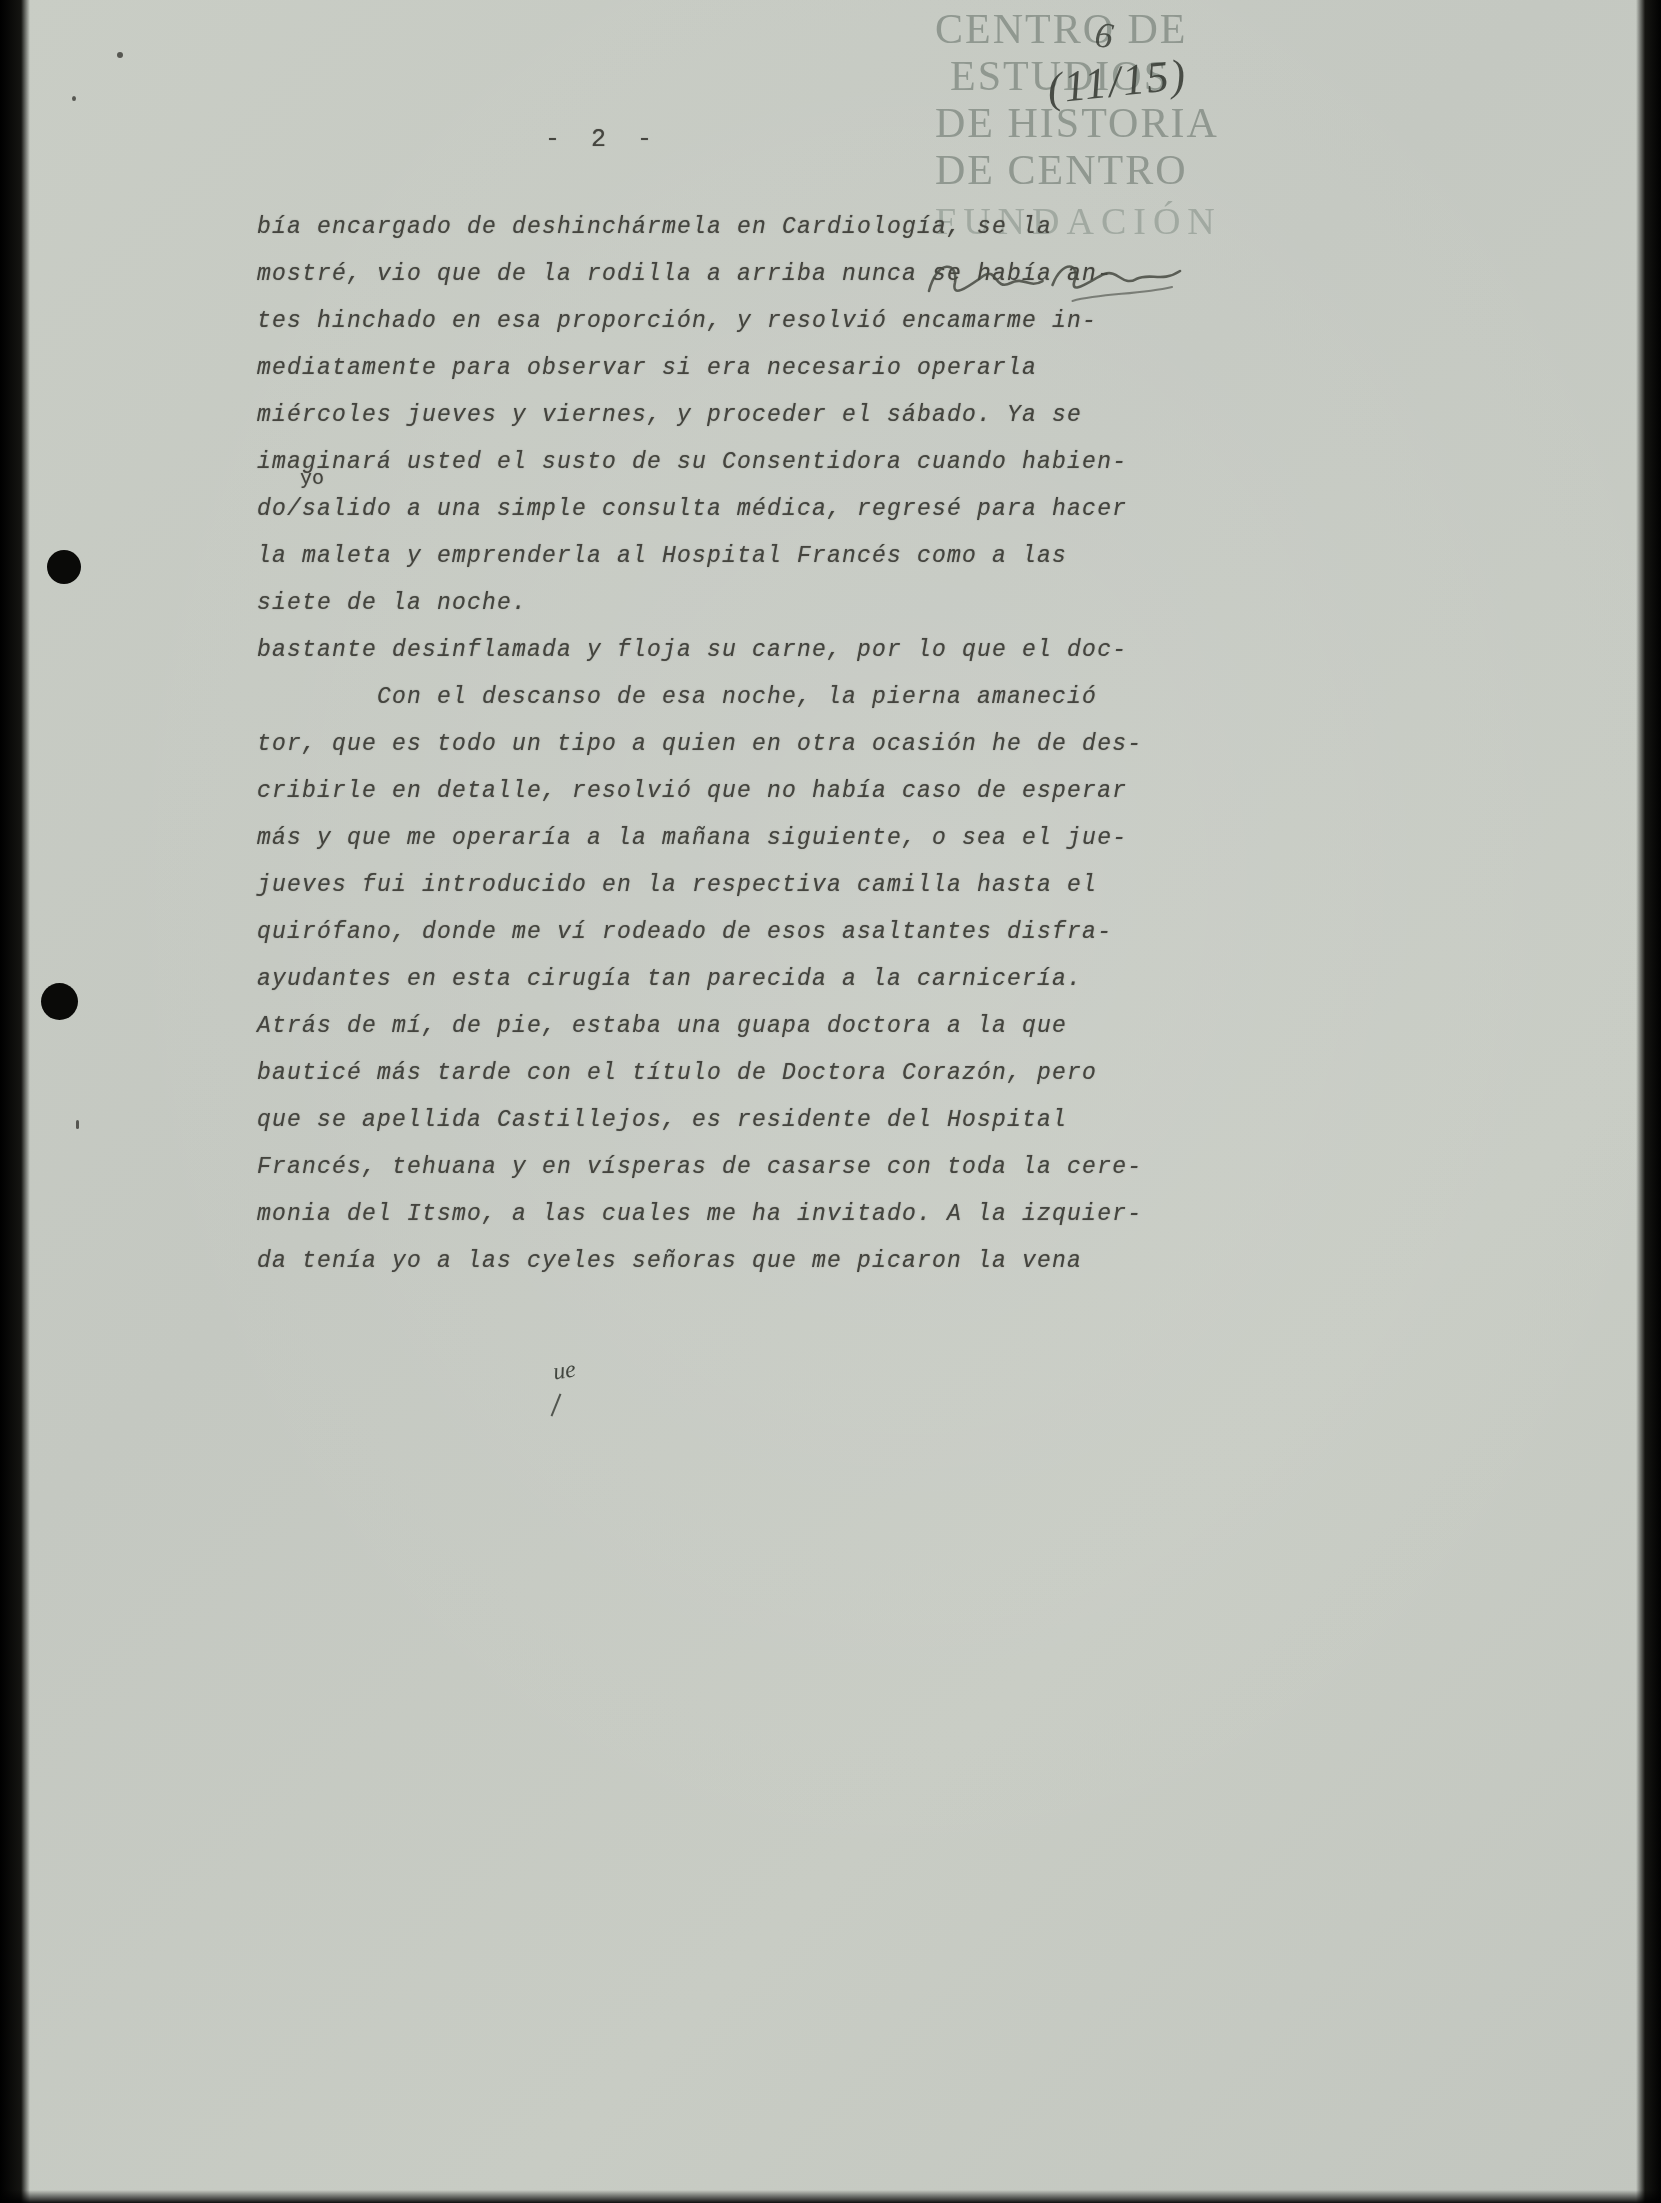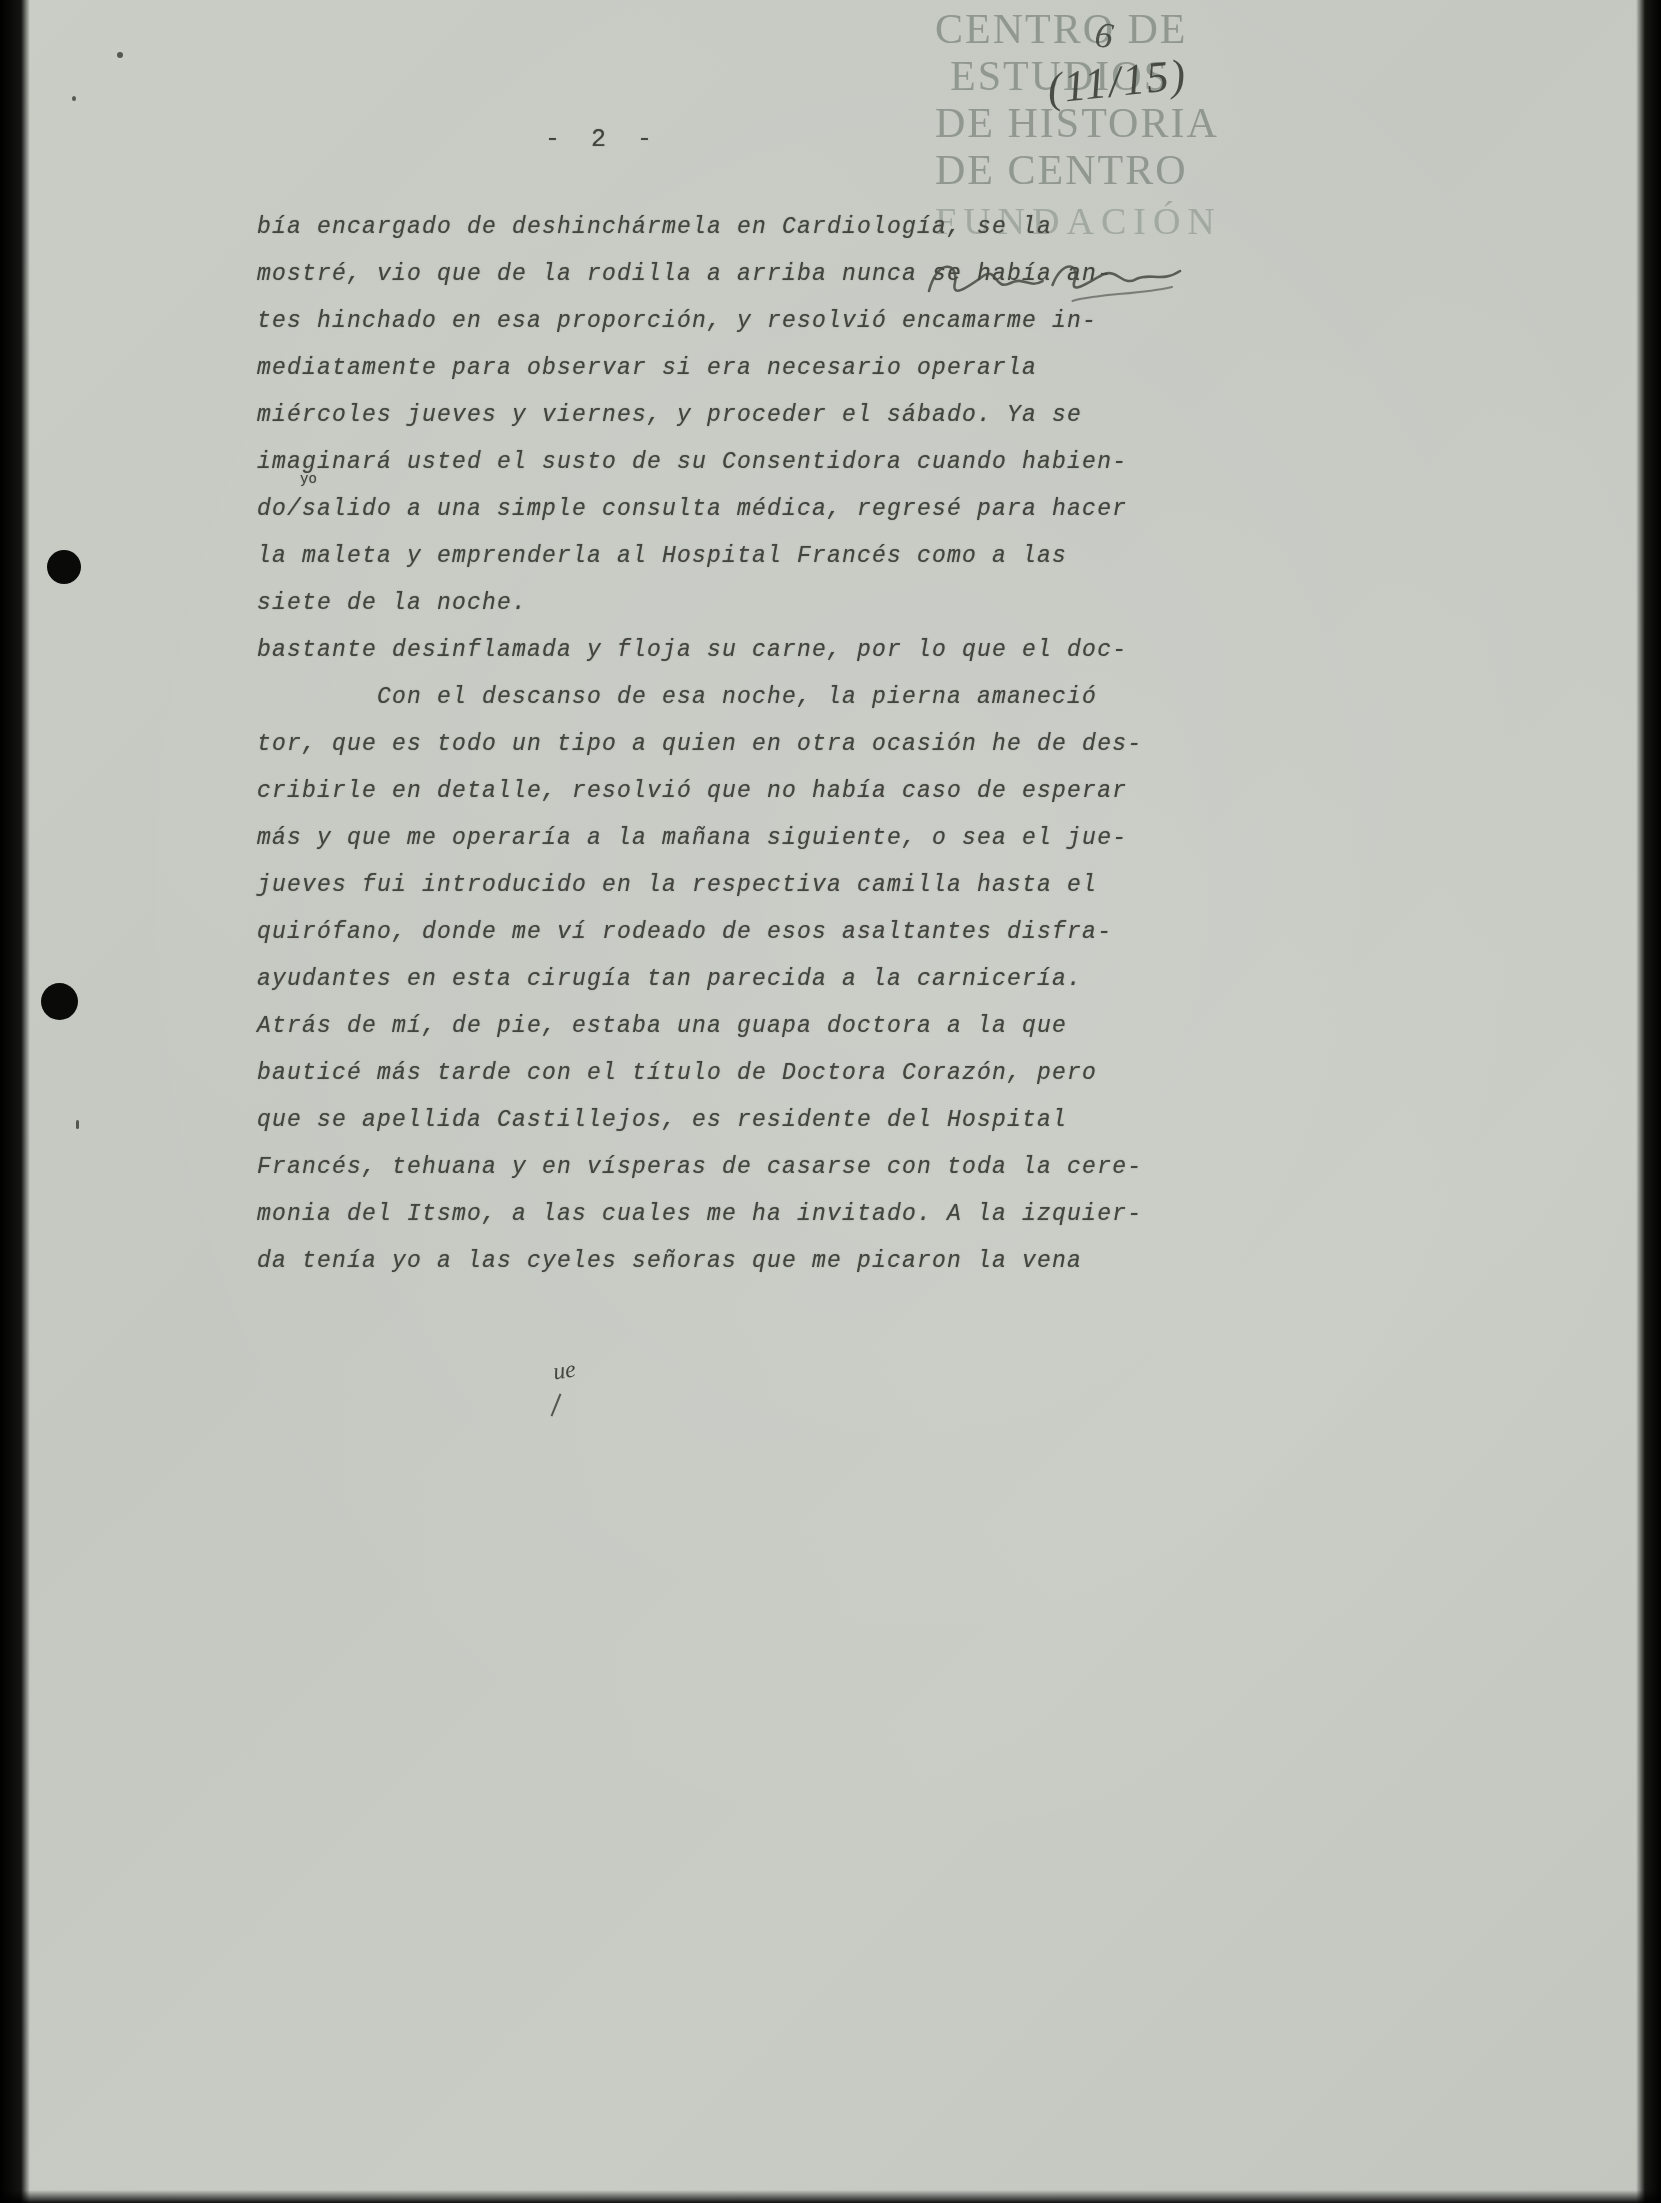--- a/index.html
+++ b/index.html
@@ -61,21 +61,21 @@
     color:rgba(58,62,55,0.9);letter-spacing:2px;
   }
   .hand-digit{
     left:1095px;top:14px;font-family:"Liberation Serif","DejaVu Serif",serif;
     font-style:italic;font-size:36px;transform:rotate(8deg);
     color:rgba(58,62,55,0.85);
   }
   .hand-yo{
     left:300px;top:468px;
     font-family:"Liberation Mono","DejaVu Sans Mono",monospace;
-    font-size:14px;color:#44443e;line-height:22px;
+    font-size:20px;color:#44443e;line-height:22px;
     text-shadow:0 0 1.2px rgba(62,62,56,0.55);
   }
   .hand-ue{
     left:553px;top:1357px;
     font-family:"Liberation Serif","DejaVu Serif",serif;font-style:italic;
     font-size:24px;color:rgba(52,56,50,0.9);transform:rotate(-8deg);
   }
   .hand-caret{
     position:absolute;left:555px;top:1393px;width:2px;height:24px;
     background:rgba(52,56,50,0.8);transform:rotate(22deg);z-index:4;

